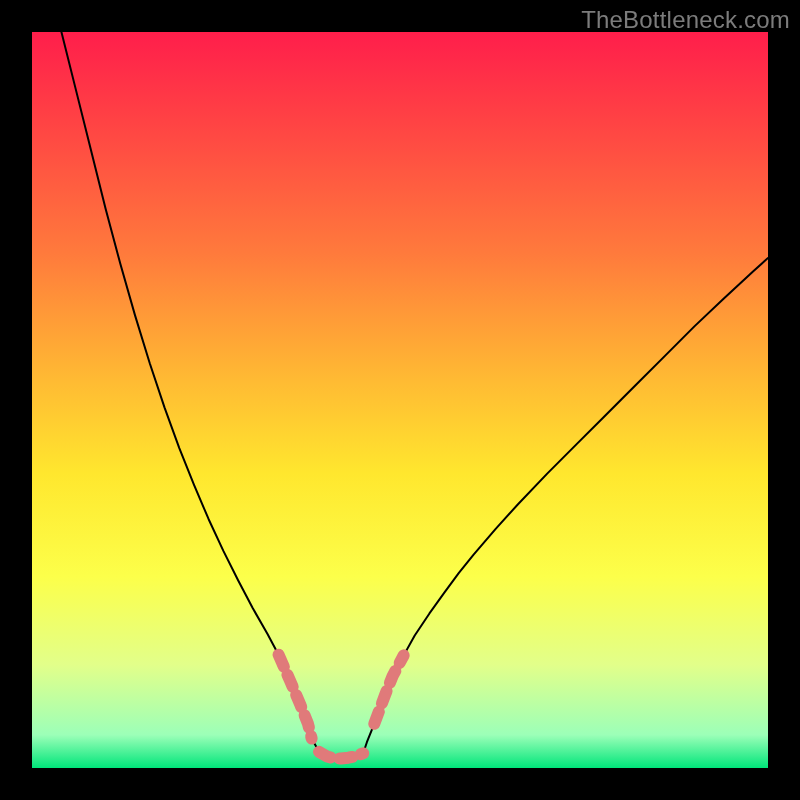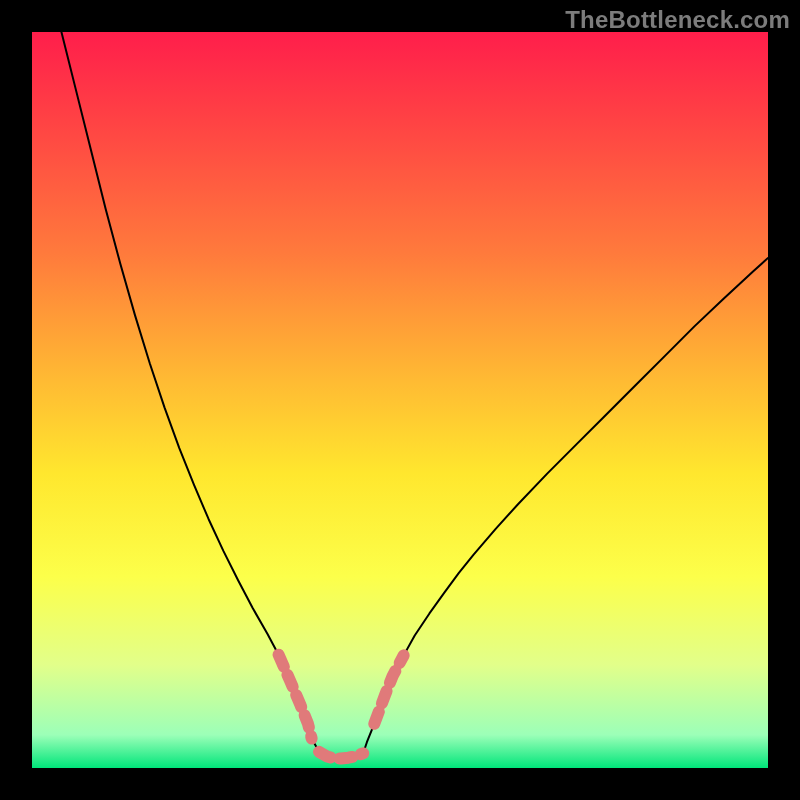--- a/index.html
+++ b/index.html
@@ -26,21 +26,21 @@
     width: 736px;
     height: 736px;
     overflow: hidden;
   }
   .watermark {
     position: absolute;
     top: 6px;
     right: 10px;
     color: #7c7c7c;
     font-size: 24px;
-    font-weight: 700;
+    font-weight: 400;
     letter-spacing: 0.2px;
     z-index: 50;
   }
   svg {
     display: block;
   }
 </style>
 </head>
 <body>
 

